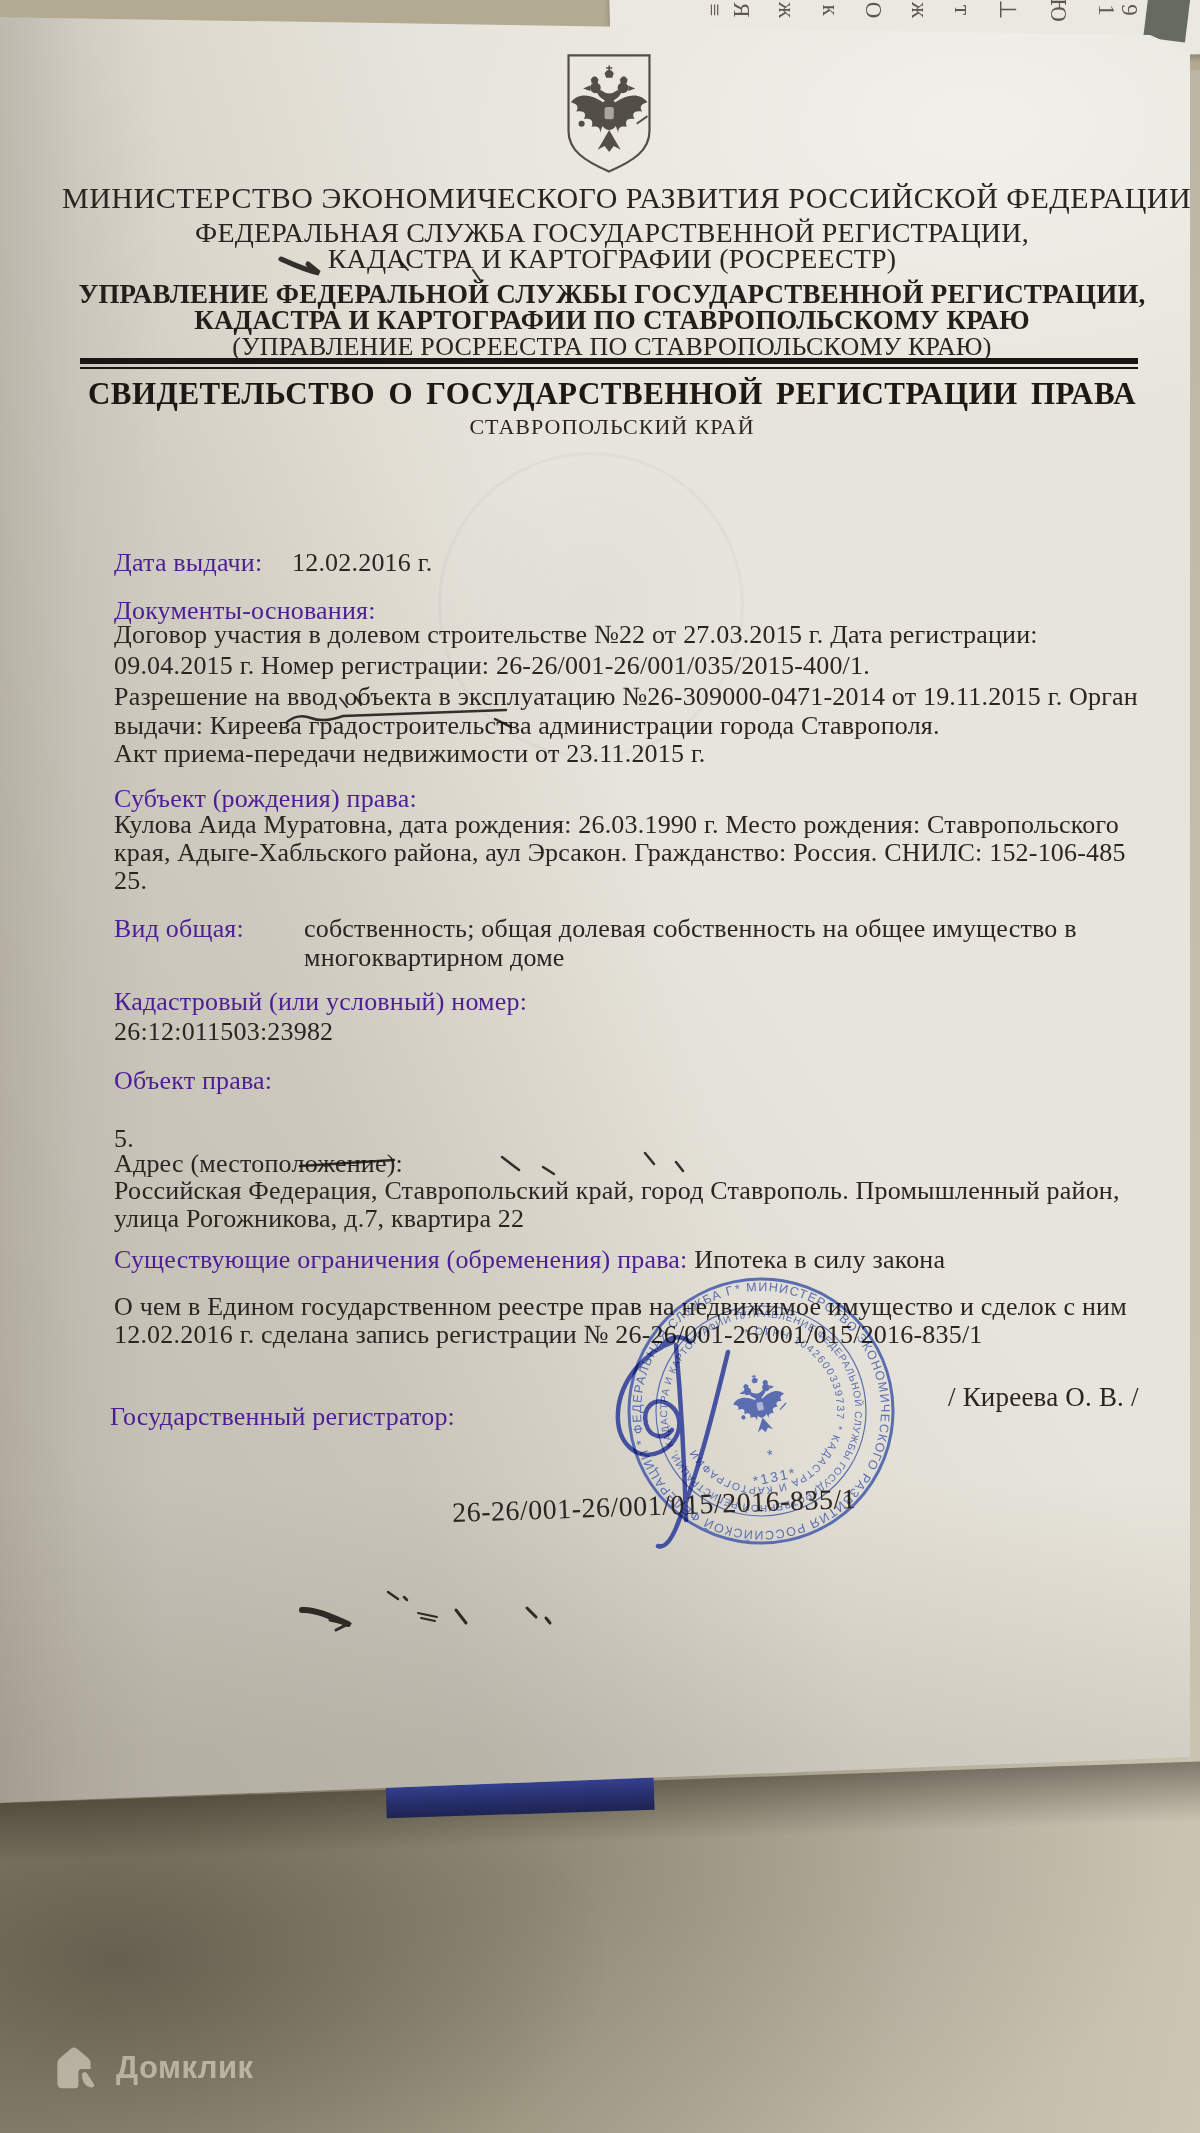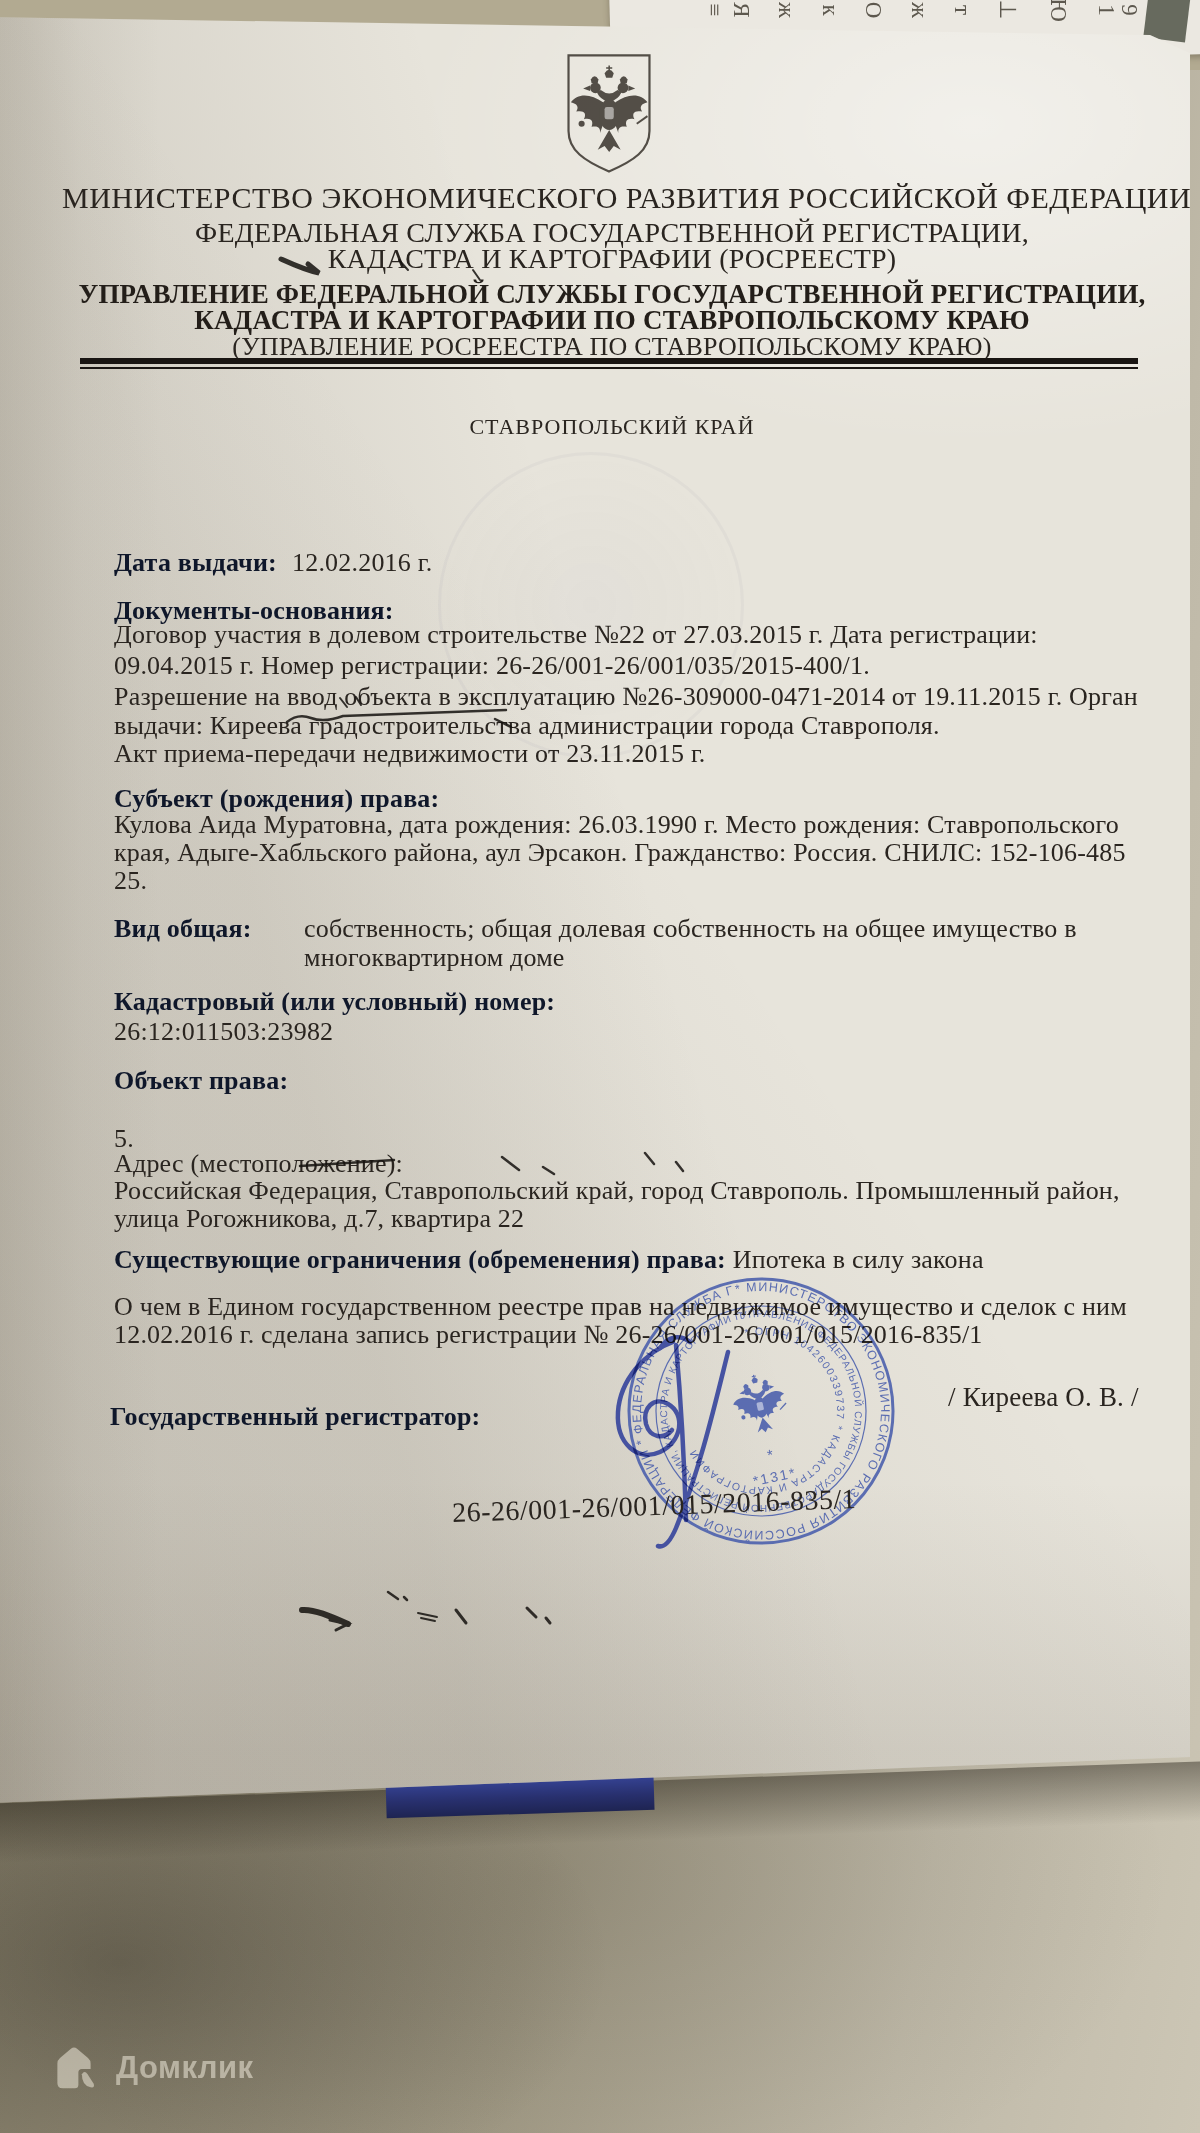--- a/index.html
+++ b/index.html
@@ -38,21 +38,21 @@
       background:
         radial-gradient(900px 520px at 82% 6%, rgba(255,255,255,0.45), transparent 62%),
         linear-gradient(90deg, rgba(95,85,65,0.20) 0, rgba(95,85,65,0.06) 90px, transparent 170px),
         linear-gradient(55deg, rgba(88,78,60,0.17) 0%, rgba(88,78,60,0.09) 28%, transparent 55%),
         linear-gradient(75deg, rgba(85,75,58,0.12) 30%, transparent 54%),
         linear-gradient(to bottom, transparent 82%, rgba(90,80,62,0.13) 97%);}
 
   
   .content{position:absolute;inset:0;z-index:5;color:#2a2520;}
   .line{position:absolute;white-space:nowrap;font-size:26px;line-height:1.15;letter-spacing:.2px;}
-  .b{font-weight:bold;color:#0f172a;}
+  .b{font-weight:normal;color:#4c1d95;}
   .ctr{left:62px;width:1100px;text-align:center;}
   .h-min   {font-size:30px;letter-spacing:.5px;}
   .h-serv  {font-size:28px;}
   .h-off   {font-size:27px;font-weight:bold;color:#231e19;}
   .h-off3  {font-size:26px;}
   .rule{position:absolute;left:80px;top:358px;width:1058px;height:11px;
         background:linear-gradient(#191512 0 6px, transparent 6px 9px, #191512 9px 11px);}
   .title{font-size:31px;font-weight:bold;color:#1d1813;word-spacing:5px;letter-spacing:.5px;}
   .subtitle{font-size:22px;letter-spacing:1px;}
   .coa{position:absolute;left:556px;top:50px;width:106px;height:132px;color:#46413a;opacity:.92;}
@@ -134,20 +134,21 @@
 
     <div class="line ctr h-min" style="top:181px">МИНИСТЕРСТВО ЭКОНОМИЧЕСКОГО РАЗВИТИЯ РОССИЙСКОЙ ФЕДЕРАЦИИ</div>
     <div class="line ctr h-serv" style="top:217px">ФЕДЕРАЛЬНАЯ СЛУЖБА ГОСУДАРСТВЕННОЙ РЕГИСТРАЦИИ,</div>
     <div class="line ctr h-serv" style="top:243px">КАДАСТРА И КАРТОГРАФИИ (РОСРЕЕСТР)</div>
     <div class="line ctr h-off" style="top:279px">УПРАВЛЕНИЕ ФЕДЕРАЛЬНОЙ СЛУЖБЫ ГОСУДАРСТВЕННОЙ РЕГИСТРАЦИИ,</div>
     <div class="line ctr h-off" style="top:305px">КАДАСТРА И КАРТОГРАФИИ ПО СТАВРОПОЛЬСКОМУ КРАЮ</div>
     <div class="line ctr h-off3" style="top:332px">(УПРАВЛЕНИЕ РОСРЕЕСТРА ПО СТАВРОПОЛЬСКОМУ КРАЮ)</div>
 
     <div class="rule"></div>
 
+    <div class="line ctr title" style="top:376px">СВИДЕТЕЛЬСТВО О ГОСУДАРСТВЕННОЙ РЕГИСТРАЦИИ ПРАВА</div>
     <div class="line ctr subtitle" style="top:414px">СТАВРОПОЛЬСКИЙ КРАЙ</div>
 
     <div class="bleed-stamp"></div>
 
     <div class="line b" style="left:114px;top:548px">Дата выдачи:</div>
     <div class="line" style="left:292px;top:548px">12.02.2016 г.</div>
 
     <div class="line b" style="left:114px;top:596px">Документы-основания:</div>
     <div class="line" style="left:114px;top:620px">Договор участия в долевом строительстве №22 от 27.03.2015 г. Дата регистрации:</div>
     <div class="line" style="left:114px;top:651px">09.04.2015 г. Номер регистрации: 26-26/001-26/001/035/2015-400/1.</div>

